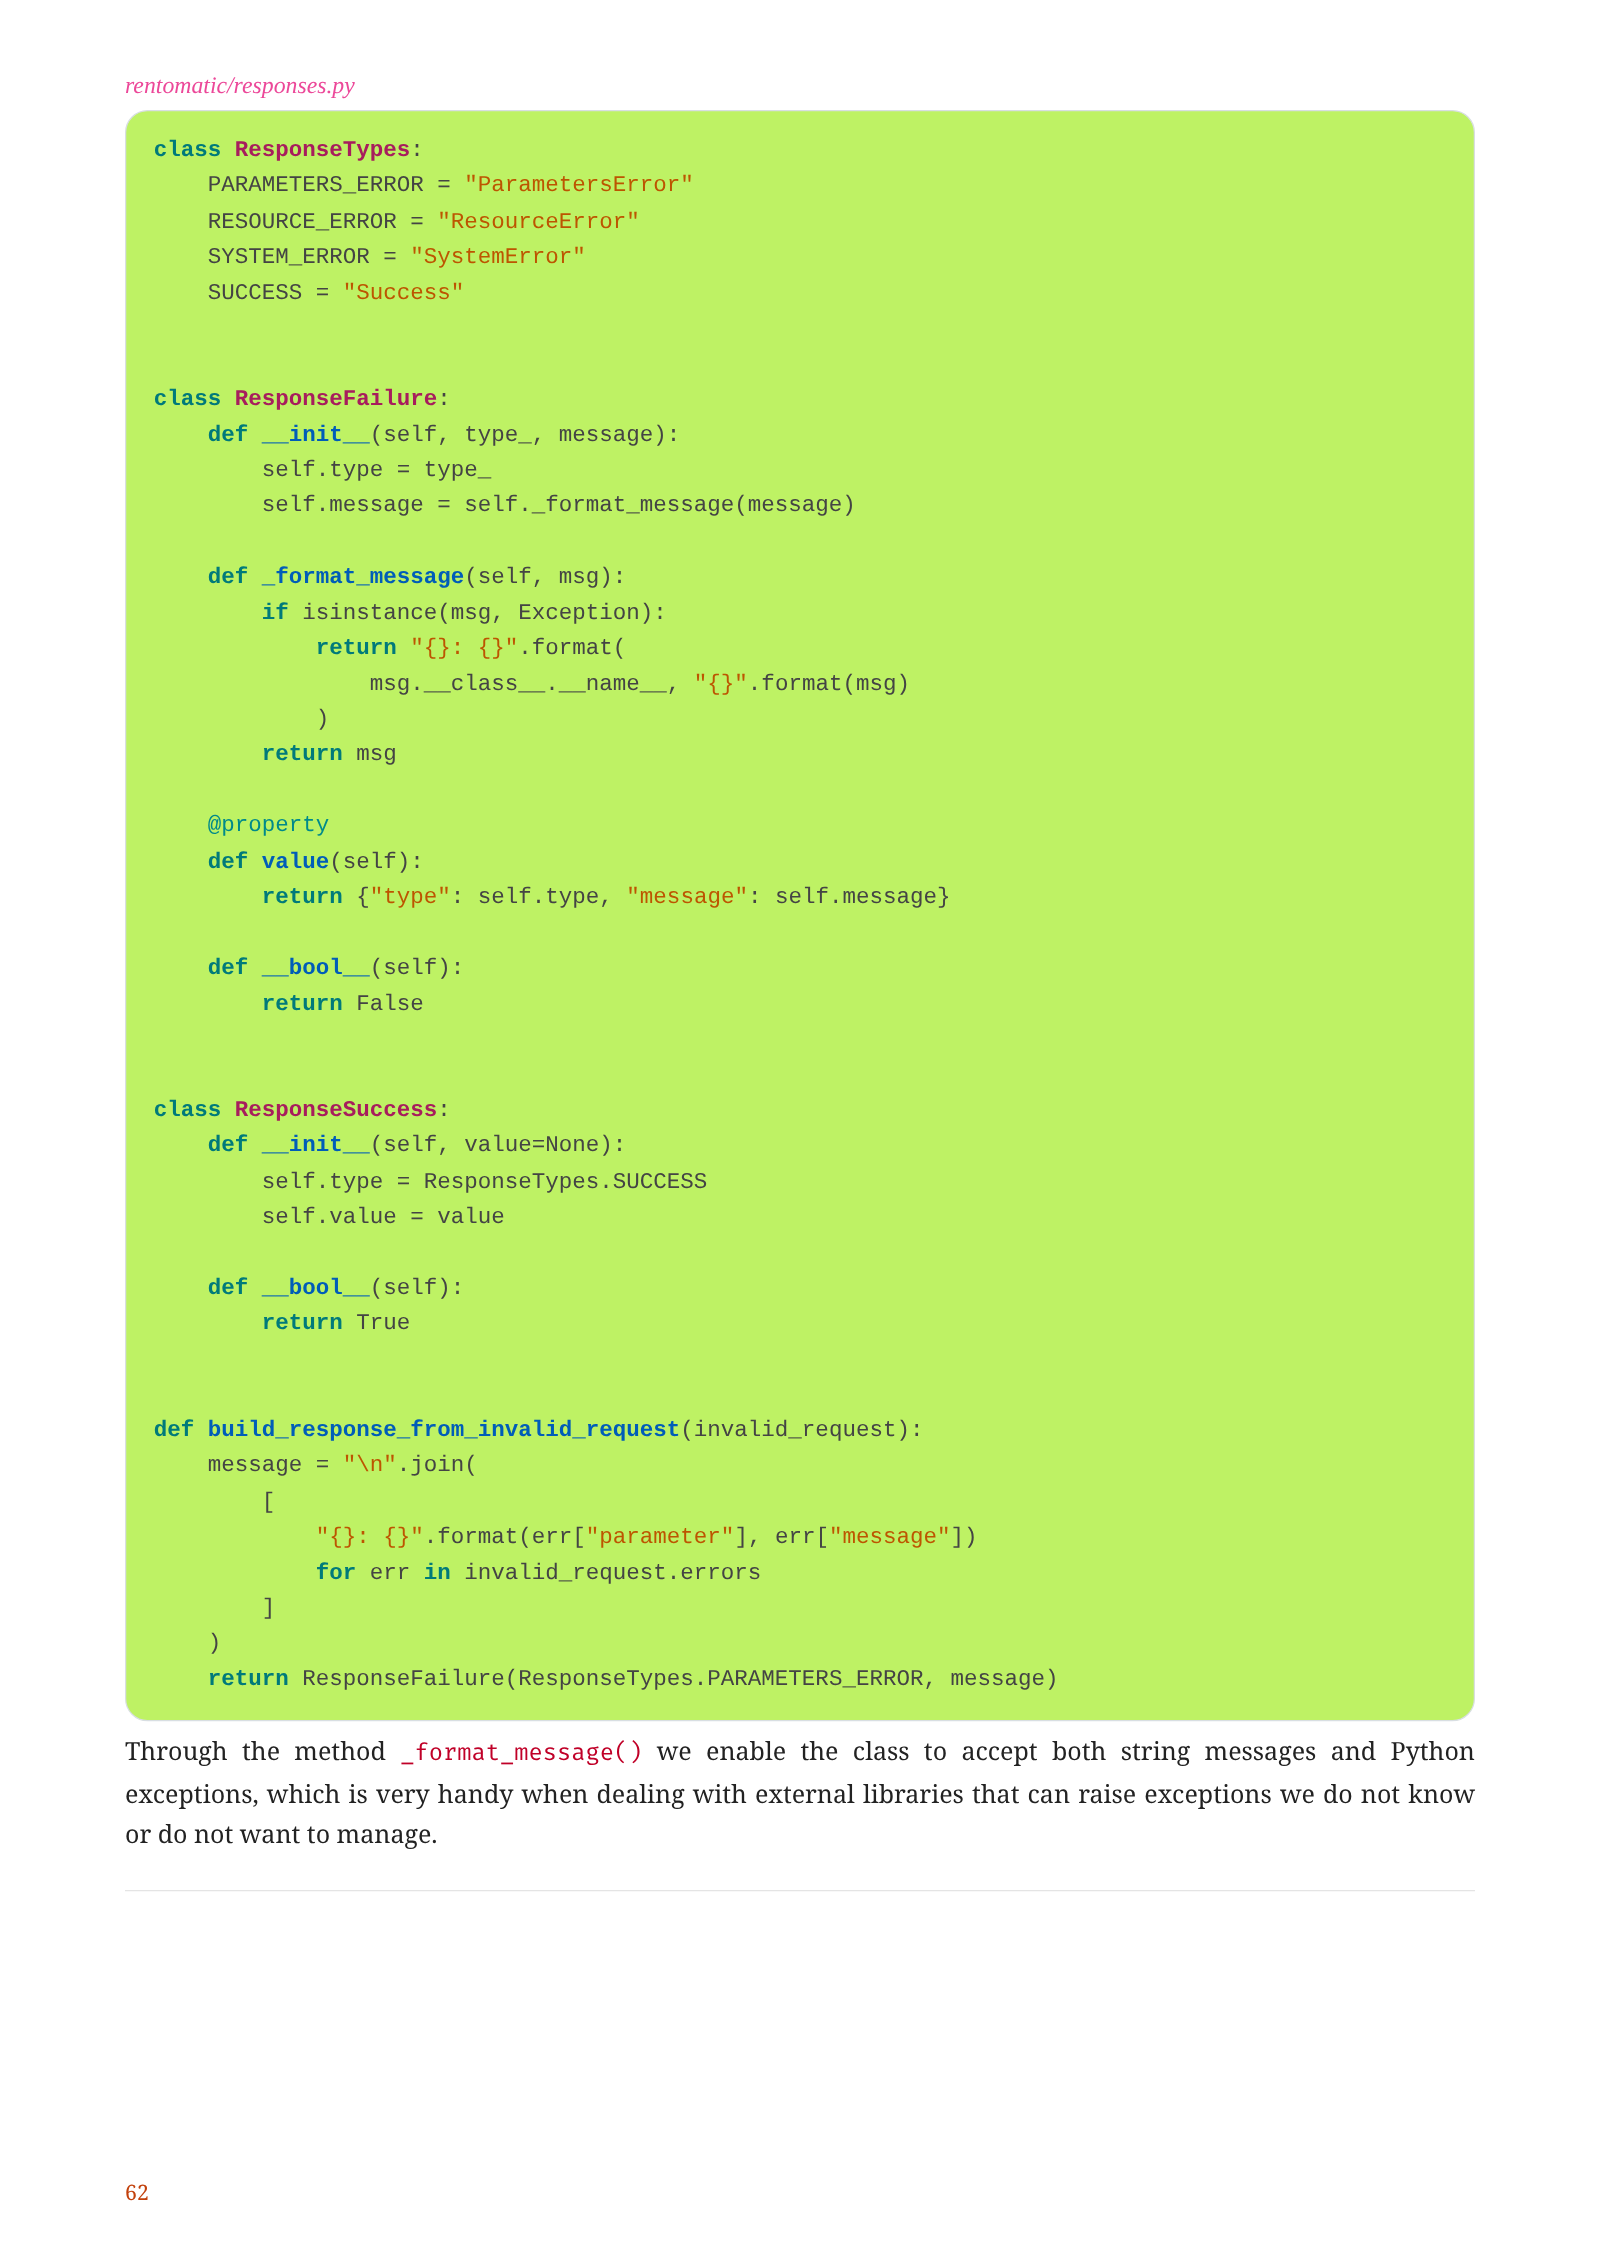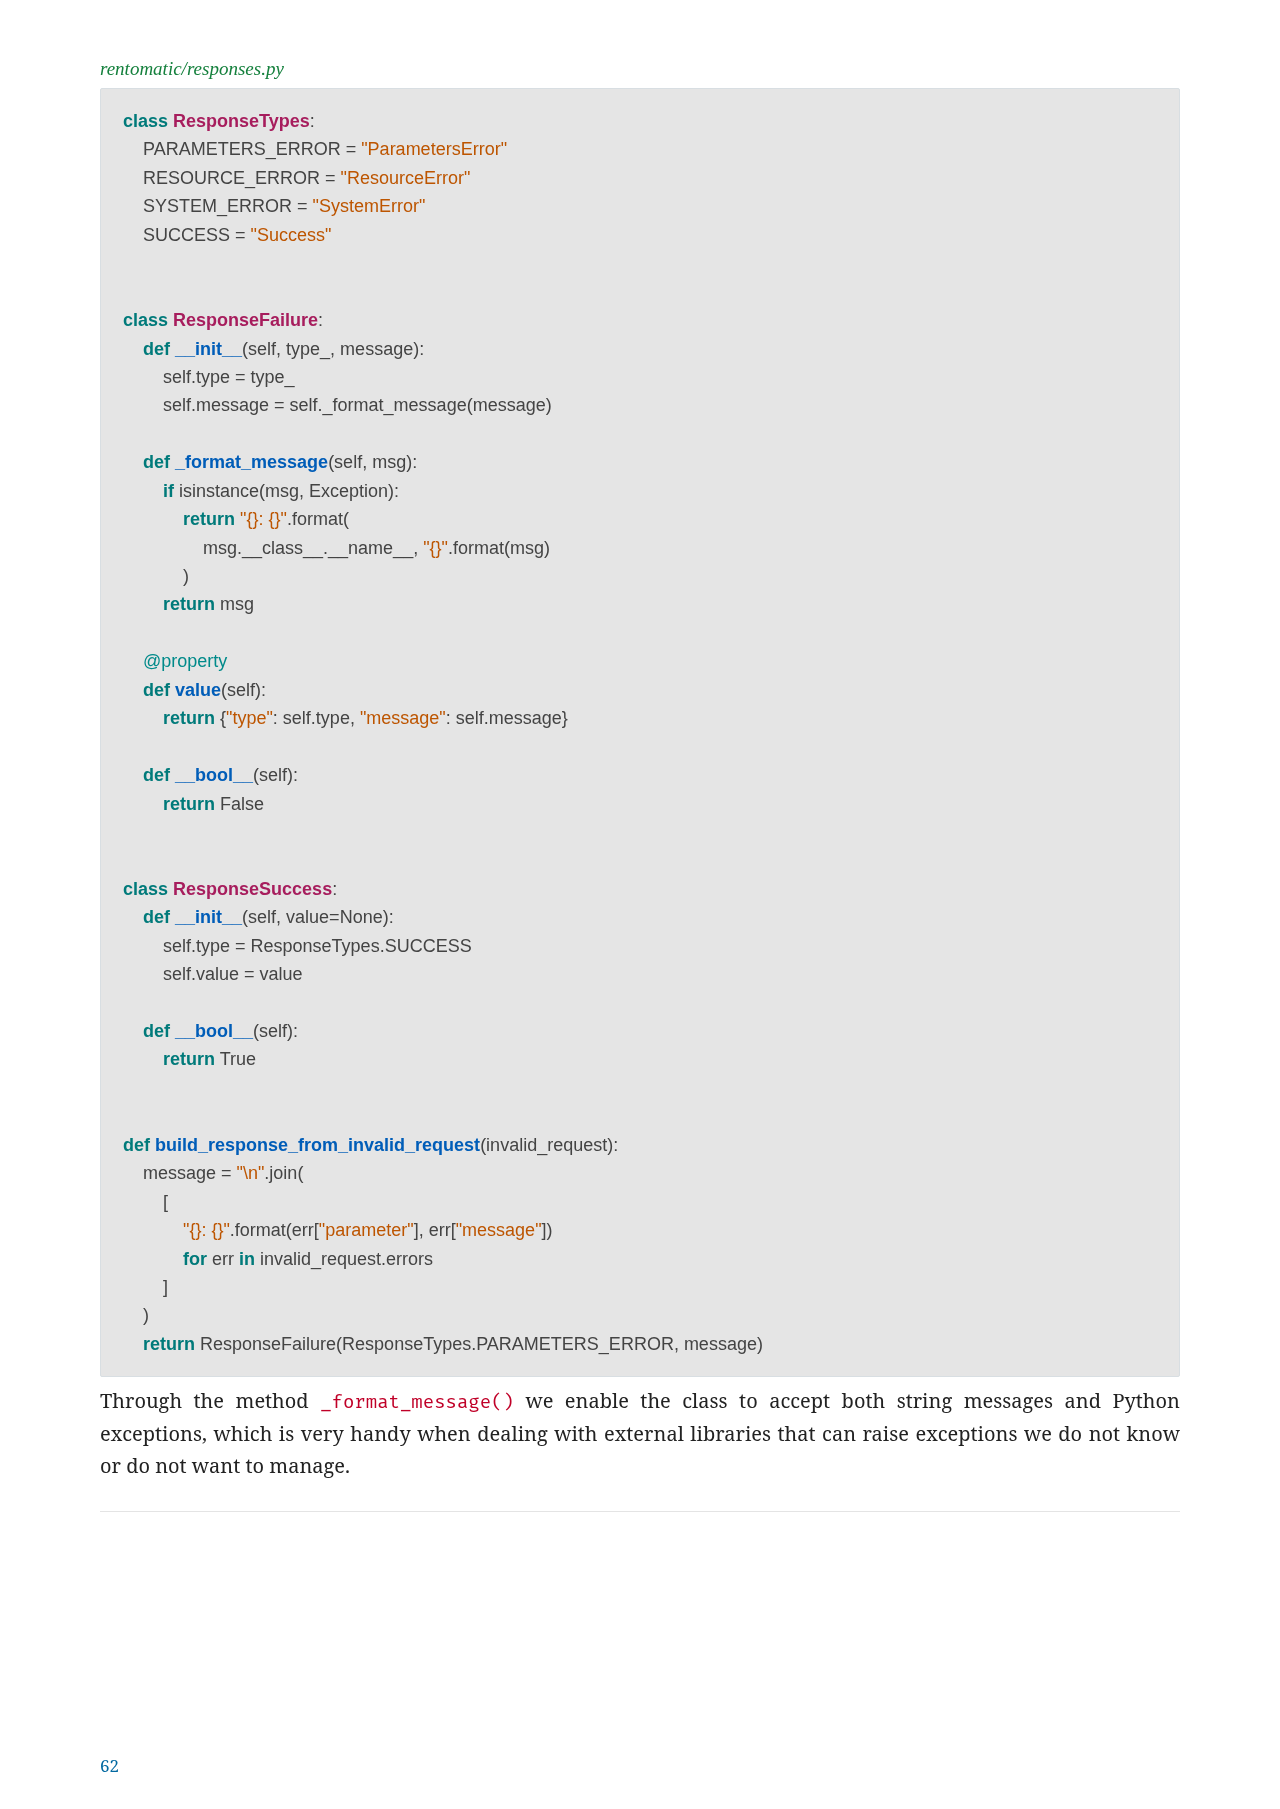--- a/index.html
+++ b/index.html
@@ -13,30 +13,30 @@
   }
   .page {
     width: 1280px;
     height: 1809px;
     padding: 58px 100px 32px 100px;
     position: relative;
   }
   .caption {
     font-family: Georgia, 'Times New Roman', serif;
     font-style: italic;
-    color: #15803d;
+    color: #ec4899;
     font-size: 19px;
     margin-bottom: 8px;
   }
   .codebox {
     border: 1px solid #d8dee2;
-    border-radius: 2px;
-    background: #e5e5e5;
+    border-radius: 18px;
+    background: #bef264;
     padding: 18px 22px 18px 22px;
-    font-family: Liberation Sans, sans-serif;
+    font-family: Liberation Mono, monospace;
     font-size: 18px;
     line-height: 1.58;
     white-space: pre;
     color: #444;
     overflow: hidden;
   }
   .body-text {
     margin-top: 8px;
     font-family: 'Noto Serif', Georgia, 'Times New Roman', serif;
     font-size: 20px;
@@ -55,25 +55,25 @@
   .k-string  { color: #bd5500; }                    
   .k-deco    { color: #008a8a; }                    
   hr.footrule {
     border: none;
     border-top: 1px solid #e4e4e4;
     margin-top: 28px;
     margin-bottom: 10px;
   }
   .page-number {
     position: absolute;
-    bottom: 32px;
+    bottom: 44px;
     left: 100px;
     font-family: 'Noto Serif', Georgia, serif;
     font-size: 17px;
-    color: #0369a1;
+    color: #c2410c;
   }
 </style>
 </head>
 <body>
 
 <div class="page">
 
   <div class="caption">rentomatic/responses.py</div>
 
   <div class="codebox"><span class="k-keyword">class</span><span> </span><span class="k-name">ResponseTypes</span><span>:</span>

